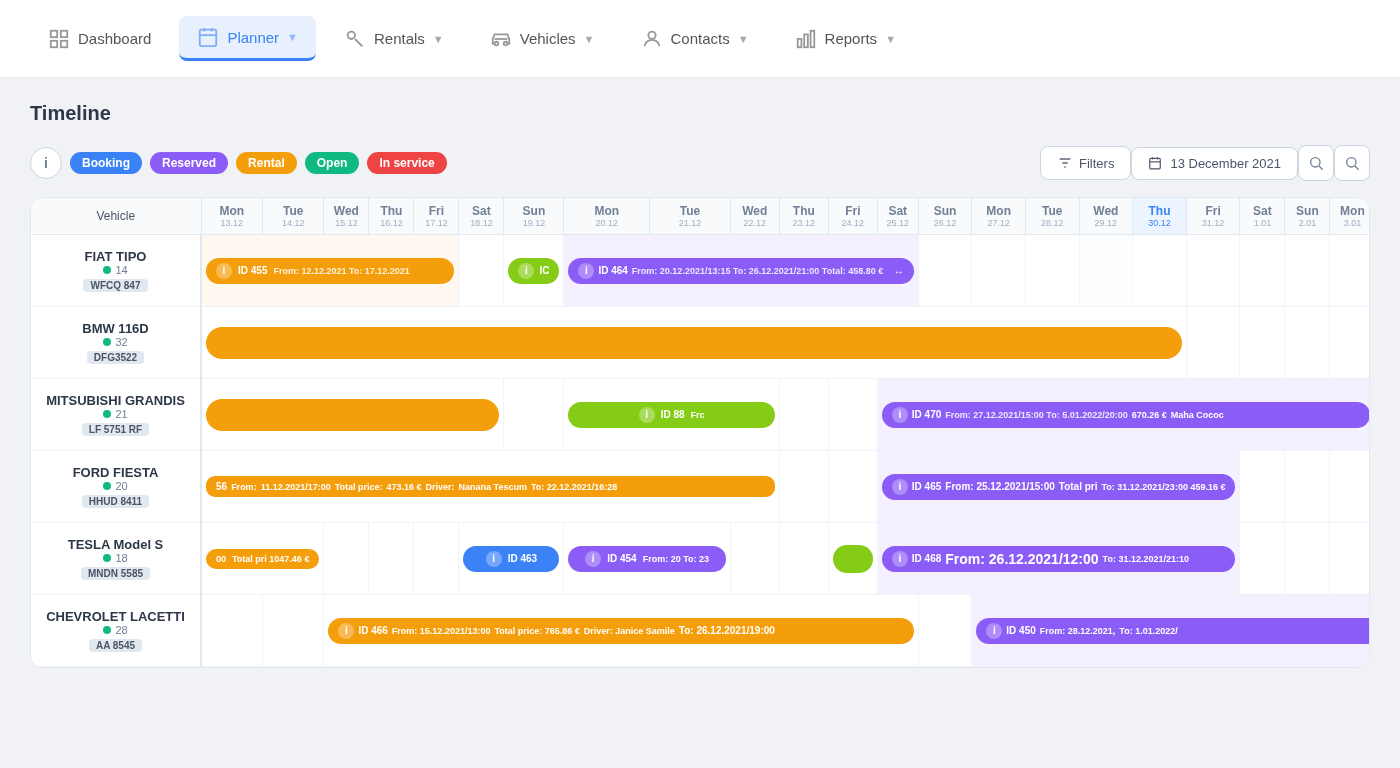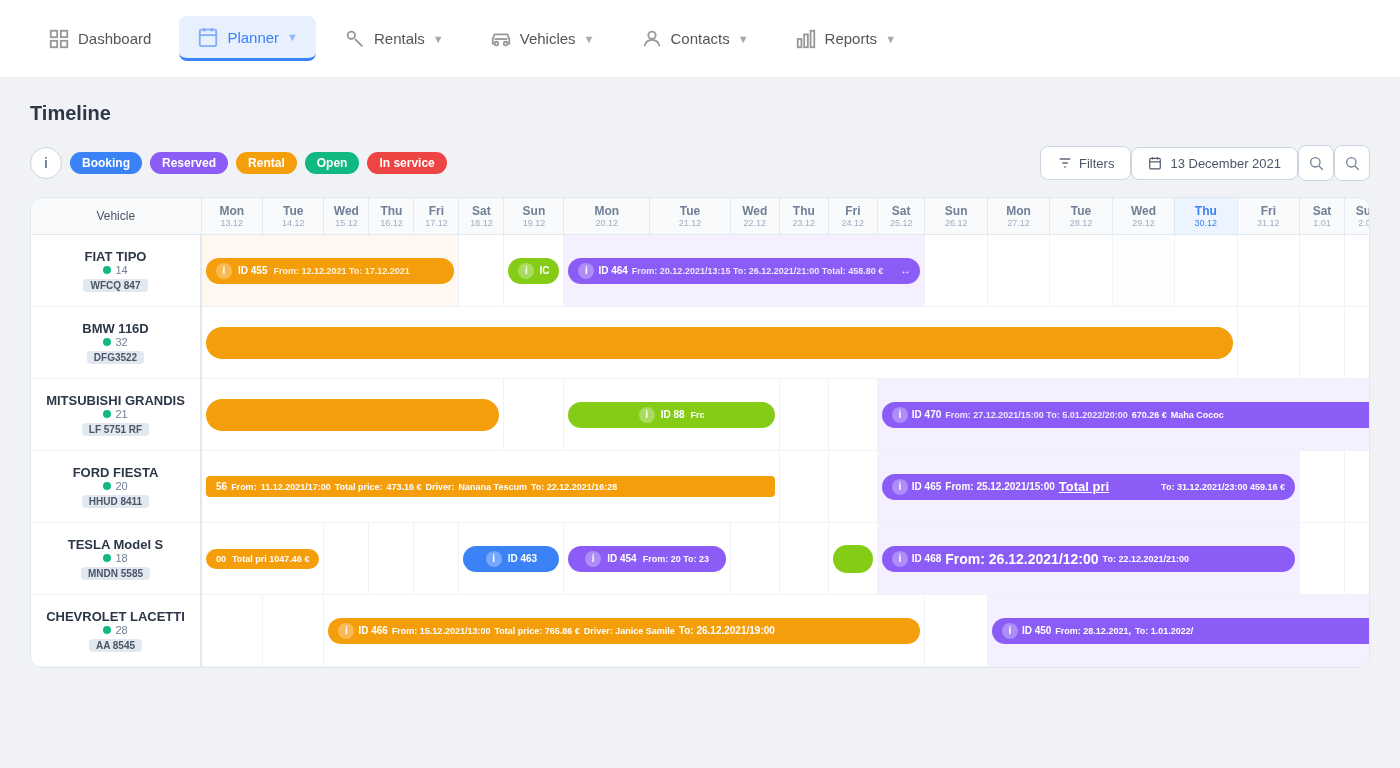--- a/index.html
+++ b/index.html
@@ -302,42 +302,42 @@
             </td>
           </tr>
 
           <tr>
             <td class="vehicle-cell">
               <div class="vehicle-name">FORD FIESTA</div>
               <div class="vehicle-id"><span class="vehicle-dot"></span>20</div>
               <div class="vehicle-plate">HHUD 8411</div>
             </td>
             <td colspan="10" style="padding:4px;">
-              <div class="wide-pill pill-orange" style="border-radius:4px; font-size:10px; gap:4px;">
+              <div class="wide-pill pill-orange" style="border-radius:9px; font-size:10px; gap:4px;">
                 <span>56</span>
                 <span style="font-size:9px;">From:</span>
                 <span style="font-size:9px;">11.12.2021/17:00</span>
                 <span style="font-size:9px;">Total price:</span>
                 <span style="font-size:9px;">473.16 €</span>
                 <span style="font-size:9px;">Driver:</span>
                 <span style="font-size:9px;">Nanana Tescum</span>
                 <span style="font-size:9px;">To: 22.12.2021/16:28</span>
               </div>
             </td>
 
             <td></td>
             <td></td>
 
             <td colspan="7" style="padding:4px; background:#f5f0ff;">
               <div class="wide-pill pill-purple" style="border-radius:20px; font-size:10px; gap:4px;">
                 <span class="pill-info">i</span>
                 <span>ID 465</span>
                 <span style="font-size:10px;">From: 25.12.2021/15:00</span>
-                <span style="font-size:13px;text-decoration:underline;">Total pri</span>
-                <span style="font-size:9px;margin-left:48px;">To: 31.12.2021/23:00 459.16 €</span>
+                <span style="font-size:10px;">Total pri</span>
+                <span style="font-size:9px;">To: 31.12.2021/23:00 459.16 €</span>
               </div>
             </td>
             <td></td>
             <td></td>
             <td></td>
             <td></td>
 
           </tr>
 
           <tr>
@@ -378,21 +378,21 @@
 
             <td style="padding:4px;">
               <div style="background:#84cc16; border-radius:20px; height:28px; width:100%;"></div>
             </td>
 
             <td colspan="7" style="padding:4px; background:#f5f0ff;">
               <div class="wide-pill pill-purple" style="border-radius:20px; font-size:10px; gap:4px;">
                 <span class="pill-info">i</span>
                 <span>ID 468</span>
                 <span style="font-size:14px;">From: 26.12.2021/12:00</span>
-                <span style="font-size:9px;">To: 22.12.2021/21:00</span>
+                <span style="font-size:9px;">To: 31.12.2021/21:10</span>
               </div>
             </td>
             <td></td>
             <td></td>
             <td></td>
           </tr>
 
           <tr>
             <td class="vehicle-cell">
               <div class="vehicle-name">CHEVROLET LACETTI</div>

